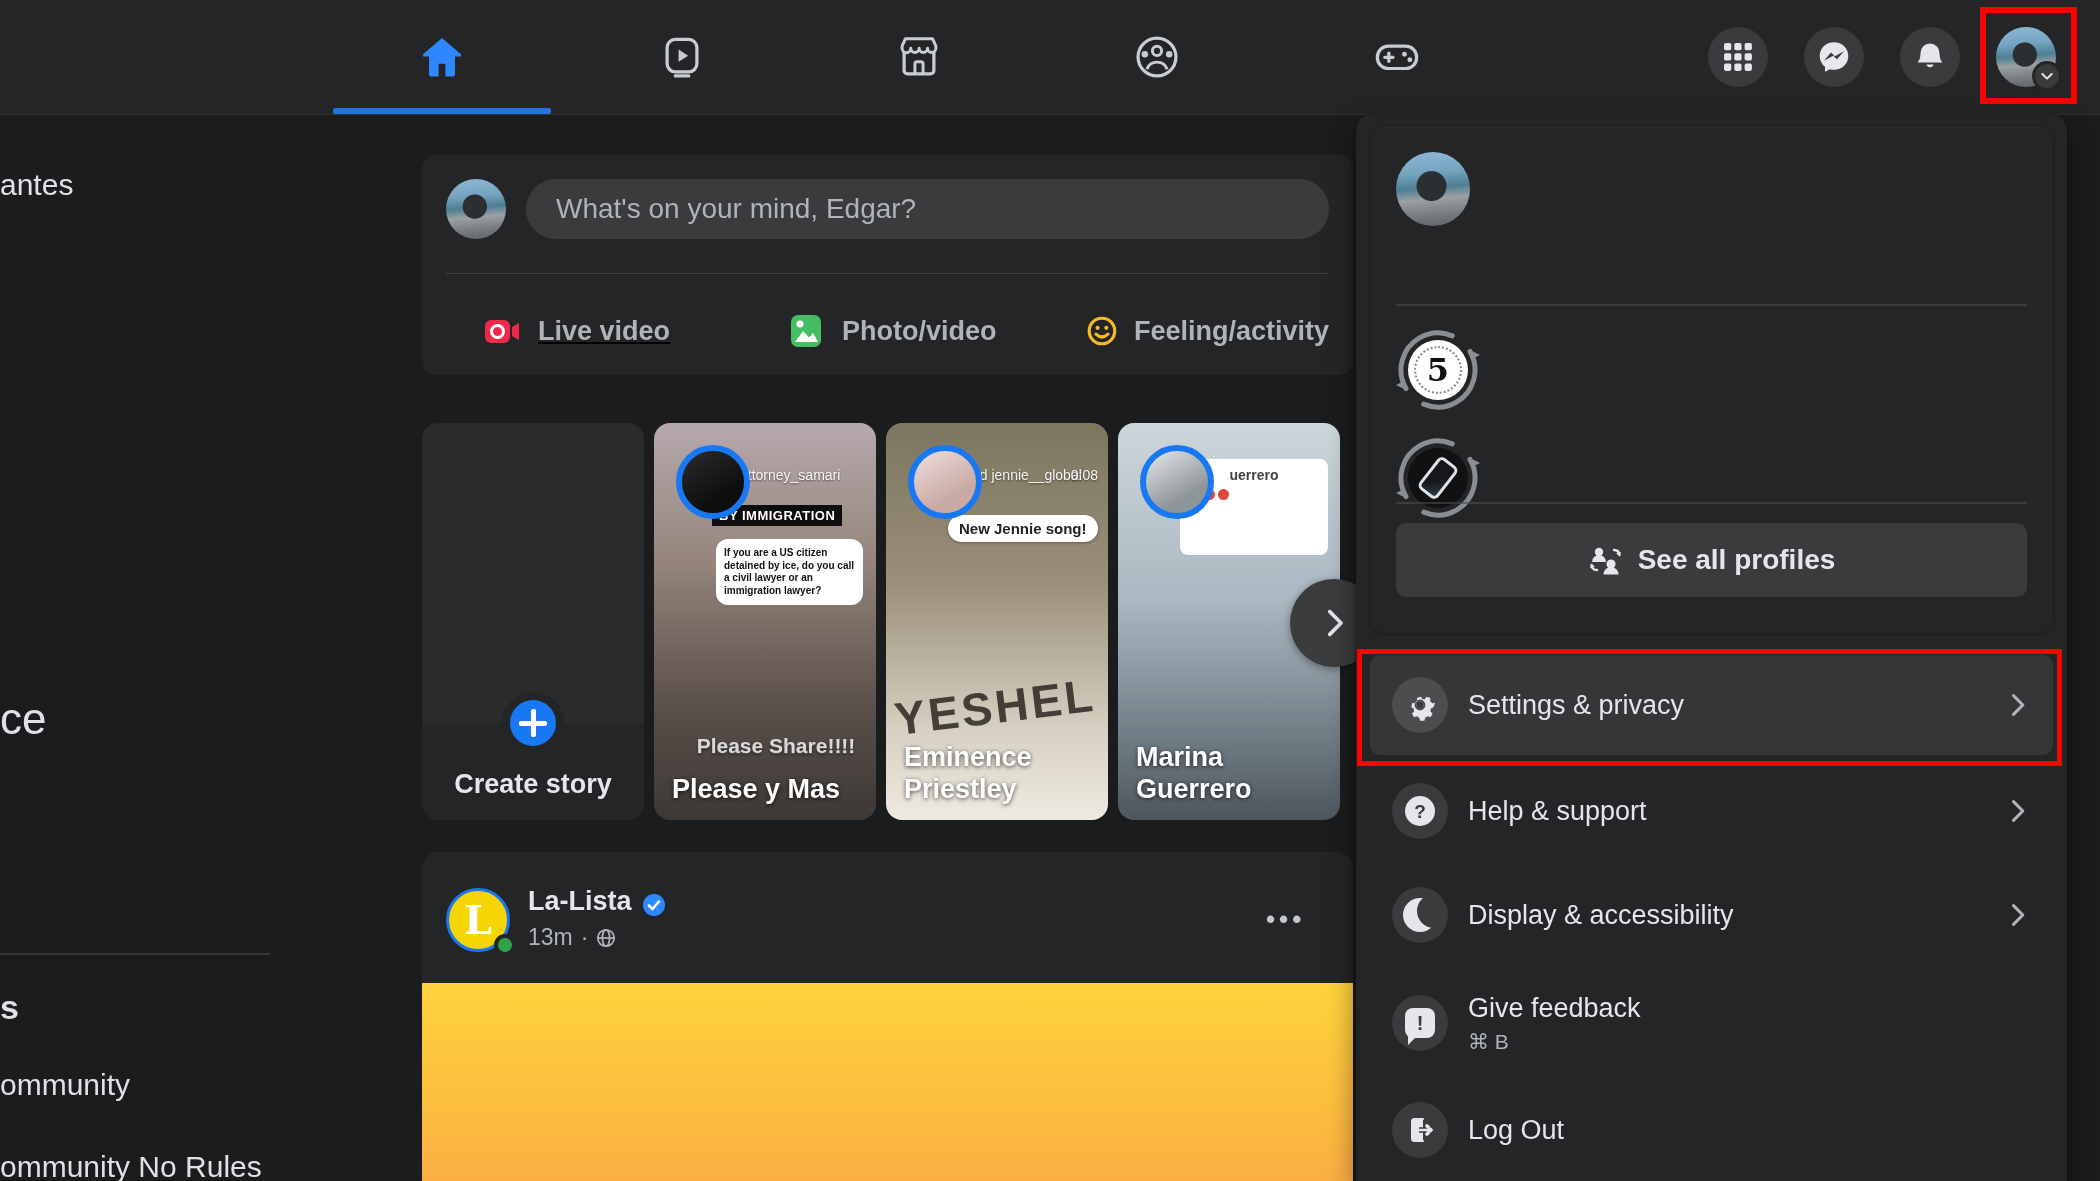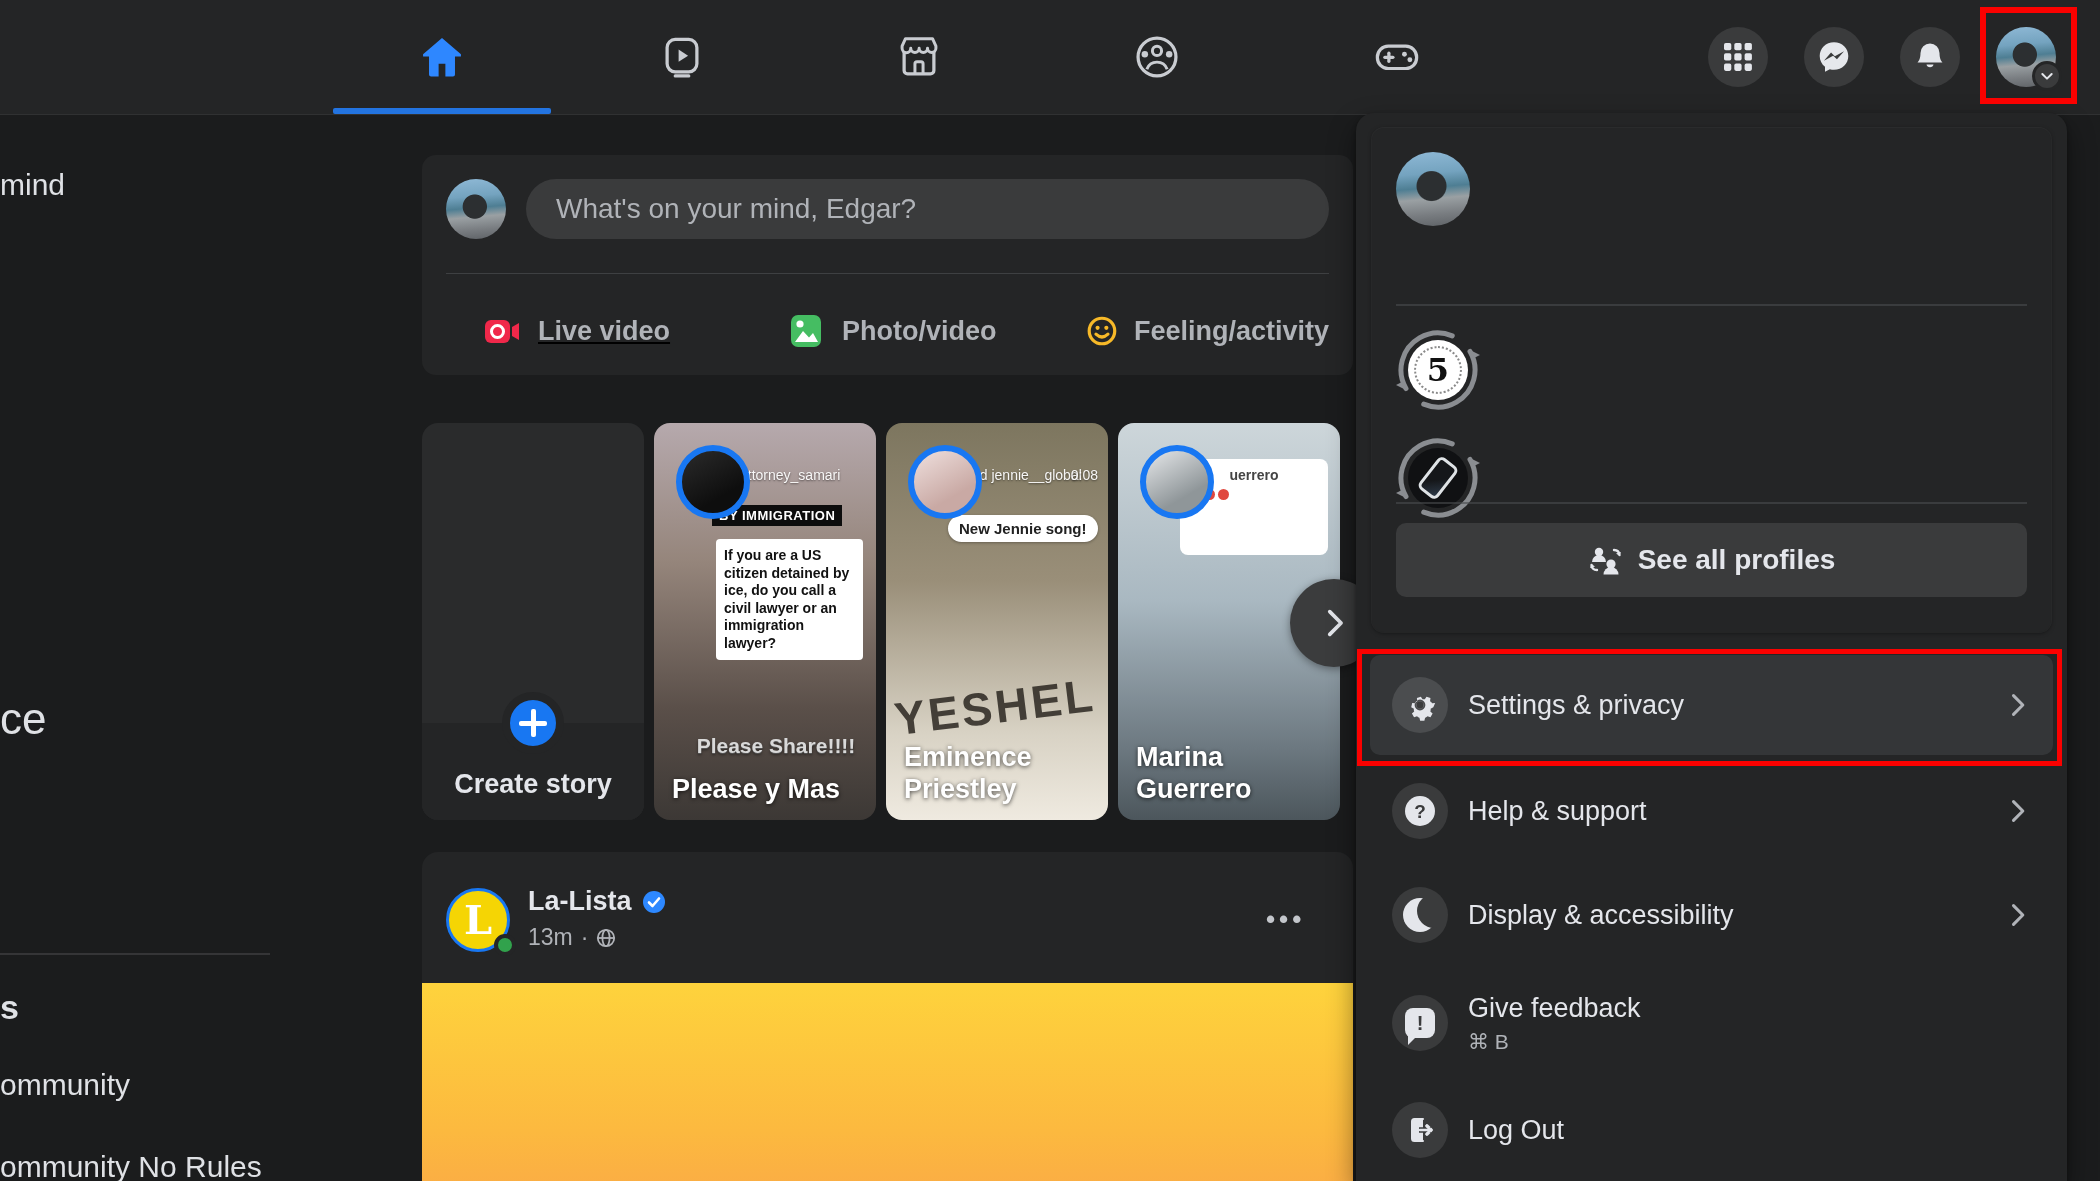--- a/index.html
+++ b/index.html
@@ -46,21 +46,21 @@
   .story{position:absolute;top:423px;width:222px;height:397px;border-radius:16px;overflow:hidden;background:#2a2b2c;}
   .story .name{position:absolute;left:18px;bottom:14px;color:#fff;font-size:27px;font-weight:700;line-height:1.18;
       text-shadow:0 1px 4px rgba(0,0,0,.7);}
   .story .ring{position:absolute;left:22px;top:22px;width:74px;height:74px;border-radius:50%;
       border:6px solid #1877f2;overflow:hidden;background:#555;}
   .g-cultura{background:linear-gradient(180deg,#b6a9ad 0%,#95857b 35%,#5a4f49 72%,#3c3835 100%);}
   .g-eminence{background:linear-gradient(180deg,#7d765f 0%,#9a8f79 40%,#d8d2c4 78%,#efeae0 100%);}
   .g-marina{background:linear-gradient(180deg,#cdd6da 0%,#a9b8c1 45%,#6c7880 82%,#4c565c 100%);}
   .ov-handle{position:absolute;color:rgba(255,255,255,.95);font-size:14px;text-shadow:0 1px 2px rgba(0,0,0,.5);}
   .ov-banner{position:absolute;background:#0d0d0d;color:#fff;font-size:13px;font-weight:700;padding:3px 7px;letter-spacing:.5px;}
-  .ov-note{position:absolute;background:#fff;color:#111;font-size:14px;line-height:1.25;border-radius:4px;padding:8px;width:147px;font-weight:600;}
+  .ov-note{position:absolute;background:#fff;color:#111;font-size:10px;line-height:1.25;border-radius:12px;padding:8px;width:147px;font-weight:600;}
   .ov-footer{position:absolute;left:0;width:100%;text-align:center;color:#d9d9d9;font-size:21px;font-weight:800;
       text-shadow:0 1px 0 #555, 0 2px 3px rgba(0,0,0,.5);}
   .ov-chip{position:absolute;background:#fff;color:#222;font-size:15px;font-weight:600;border-radius:14px;padding:5px 11px;box-shadow:0 1px 3px rgba(0,0,0,.3);}
   .ov-card{position:absolute;background:#fff;border-radius:8px;padding:8px 10px;color:#444;font-size:14px;font-weight:600;text-align:center;}
   .ov-mark{position:absolute;color:rgba(42,38,32,.85);font-size:46px;font-weight:800;letter-spacing:3px;transform:rotate(-7deg);}
   .heart{display:inline-block;width:11px;height:11px;background:#e0483f;border-radius:50%;margin-right:3px;}
   .create-bar{position:absolute;left:0;bottom:0;width:100%;height:97px;background:var(--card);}
   .create-name{position:absolute;left:0;bottom:20px;width:100%;text-align:center;color:var(--t1);font-size:27px;font-weight:600;}
   .plusbtn{position:absolute;left:50%;top:269px;transform:translateX(-50%);width:62px;height:62px;border-radius:50%;
       background:#1877f2;border:8px solid var(--card);display:flex;align-items:center;justify-content:center;}
@@ -68,21 +68,21 @@
   .plusbtn:after{content:"";position:absolute;width:5px;height:28px;background:#fff;border-radius:2px;}
   .storyarrow{position:absolute;left:1290px;top:579px;width:88px;height:88px;border-radius:50%;
       background:#3b3c3d;box-shadow:0 2px 8px rgba(0,0,0,.4);display:flex;align-items:center;justify-content:center;z-index:5;}
 
   
   .post{top:852px;height:400px;border-radius:16px 16px 0 0;}
   .post-logo{position:absolute;left:24px;top:36px;width:64px;height:64px;border-radius:50%;
       background:#f5d504;border:3px solid #1877f2;display:flex;align-items:center;justify-content:center;}
   .post-logo .L{font-family:"DejaVu Serif",serif;font-size:40px;font-weight:700;color:#fff;line-height:1;}
   .post-dot{position:absolute;left:72px;top:82px;width:22px;height:22px;border-radius:50%;background:#31a24c;border:4px solid var(--card);}
-  .post-name{position:absolute;left:106px;top:34px;color:var(--t1);font-size:27px;font-weight:700;display:flex;align-items:center;gap:10px;}
+  .post-name{position:absolute;left:106px;top:34px;color:var(--t1);font-size:27px;font-weight:700;display:flex;align-items:flex-end;gap:10px;}
   .post-meta{position:absolute;left:106px;top:72px;color:var(--t2);font-size:23px;display:flex;align-items:center;gap:8px;}
   .post-more{position:absolute;left:844px;top:52px;color:#c3c6cb;font-size:26px;letter-spacing:4px;font-weight:700;}
   .post-img{position:absolute;left:0;top:131px;width:100%;height:269px;
       background:linear-gradient(180deg,#fed33c 0%,#fcb93f 55%,#f9a04a 100%);}
 
   
   .panel{position:absolute;left:1356px;top:113px;width:711px;height:1068px;background:var(--panel);
       border-radius:18px 18px 0 0;box-shadow:0 12px 28px rgba(0,0,0,.45),0 2px 4px rgba(0,0,0,.35);z-index:20;}
   .subcard{position:absolute;left:16px;top:15px;width:679px;height:504px;border-radius:12px;background:#242526;
       box-shadow:0 0 0 1px rgba(255,255,255,.05),0 1px 4px rgba(0,0,0,.5);}
@@ -114,21 +114,21 @@
   .moon:after{content:"";position:absolute;left:14px;top:-4px;width:34px;height:34px;border-radius:50%;background:var(--circle);}
   .fb-bubble{position:relative;width:30px;height:30px;background:#e4e6eb;border-radius:8px;
       display:flex;align-items:center;justify-content:center;color:#3a3b3c;font-weight:800;font-size:20px;}
   .fb-bubble:after{content:"";position:absolute;left:3px;bottom:-7px;border:6px solid transparent;border-top-color:#e4e6eb;border-left-color:#e4e6eb;}
 </style>
 </head>
 <body>
 
 <div class="stage">
 
-  <span class="sfrag" style="top:168px;font-size:30px;">mind</span>
+  <span class="sfrag" style="top:168px;font-size:30px;">antes</span>
   <span class="sfrag" style="top:694px;font-size:44px;text-align:right;">ce</span>
   <div class="sdiv"></div>
   <span class="sfrag" style="top:988px;font-size:34px;font-weight:700;">s</span>
   <span class="sfrag" style="top:1068px;font-size:30px;">ommunity</span>
   <span class="sfrag" style="top:1150px;font-size:30px;">ommunity No Rules</span>
 
   <div class="feedcard composer">
     <div class="comp-avatar avatar-moto"></div>
     <input class="comp-input" readonly="" placeholder="What's on your mind, Edgar?" style="">
     <div class="comp-div"></div>

